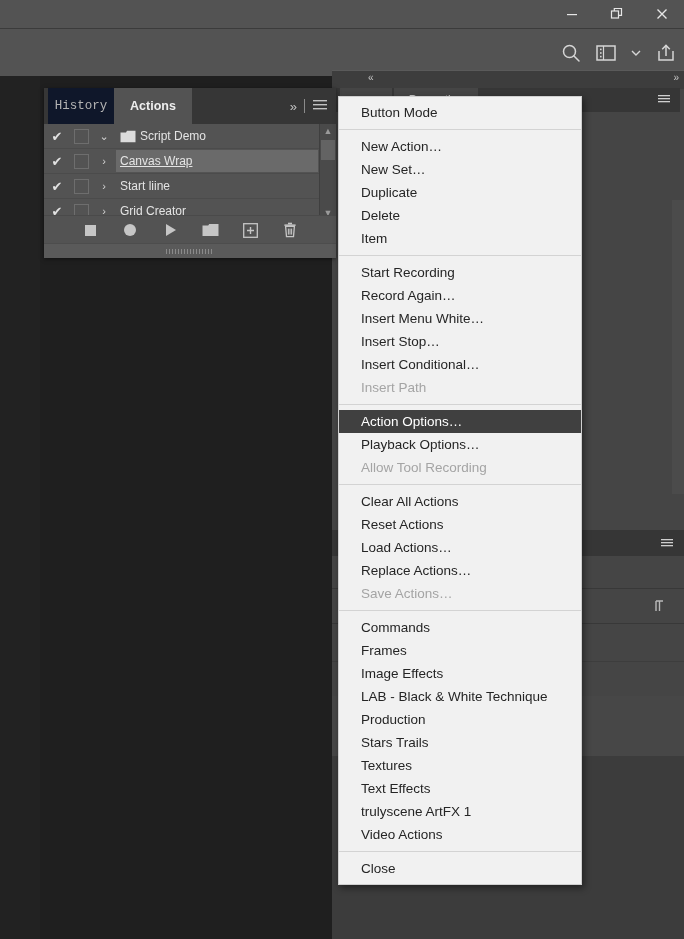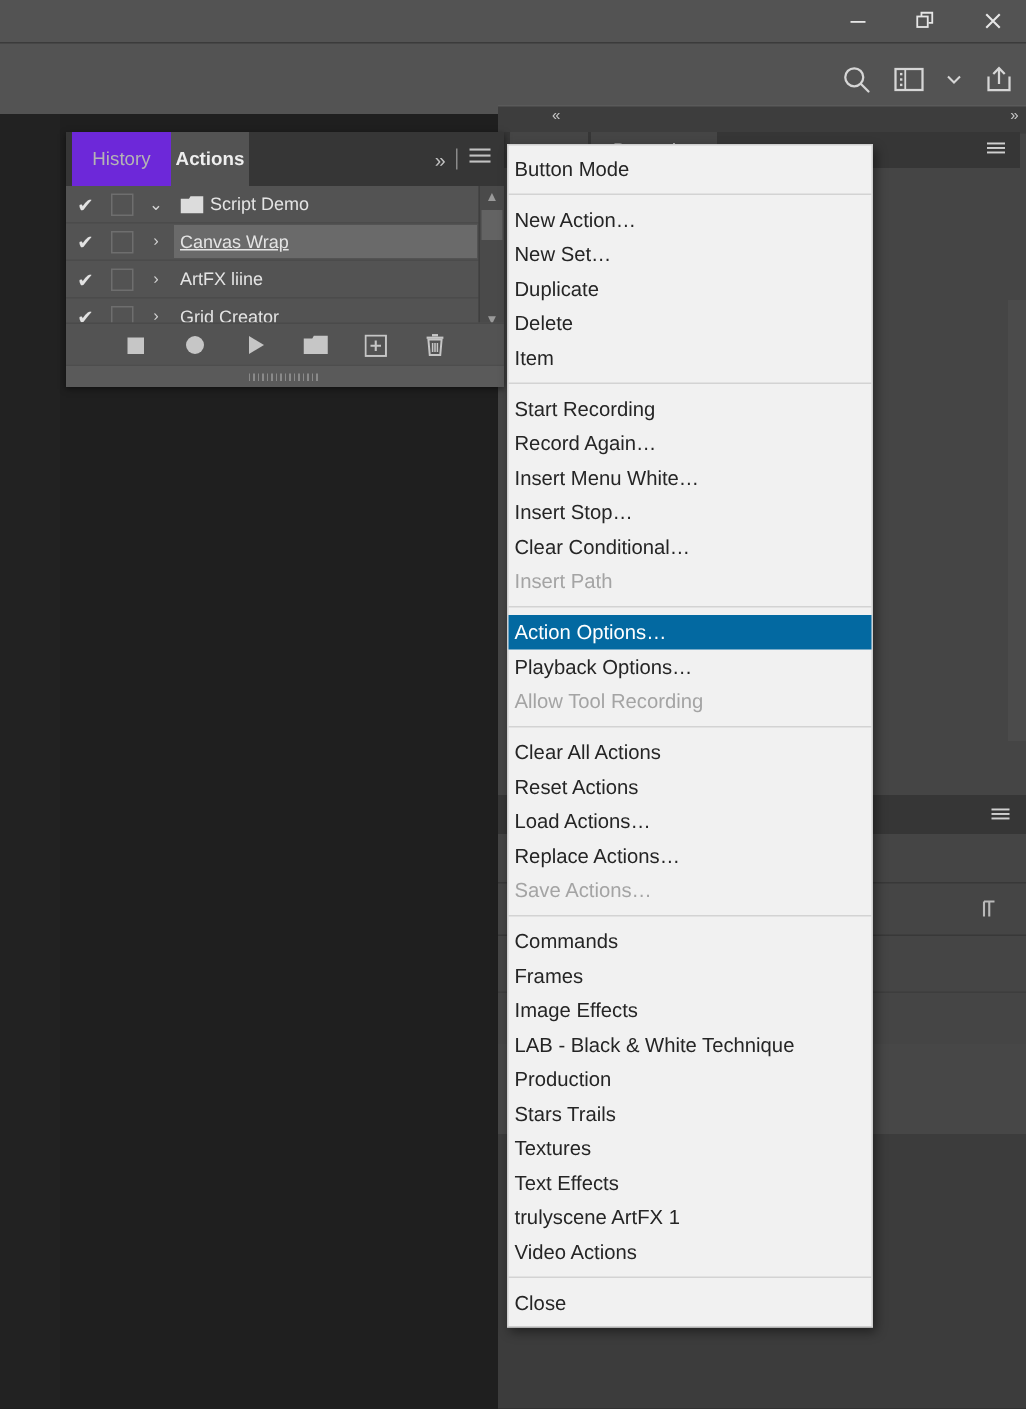--- a/index.html
+++ b/index.html
@@ -219,24 +219,25 @@
     position: absolute;
     top: 0; height: 36px;
     display: flex;
     align-items: center;
     justify-content: center;
     font-size: 12.5px;
   }
   #atab-history {
     left: 4px; width: 66px;
     color: #b4b4b4;
-    background: #6d28d9;
+    background: #0f172a;
+    font-family: Liberation Mono, monospace;
   }
   #atab-actions {
-    left: 70px; width: 52px;
+    left: 70px; width: 78px;
     color: #eeeeee;
     background: #535353;
     font-weight: bold;
   }
   #actions-tab-tools {
     position: absolute;
     right: 8px; top: 9px;
     display: flex;
     align-items: center;
     gap: 7px;
@@ -350,21 +351,21 @@
     width: 244px;
     background: #f1f1f1;
     border: 1px solid #cfcfcf;
     box-shadow: 2px 3px 7px rgba(0,0,0,0.45);
     padding: 4px 0 4px 0;
     box-sizing: border-box;
   }
   .mi {
     height: 23px;
     line-height: 23px;
-    padding-left: 4px;
+    padding-left: 22px;
     font-size: 13.5px;
     color: #252525;
     white-space: nowrap;
   }
   .mi.disabled { color: #a4a4a4; }
   .mi.highlight {
     background: #2f9bf0;
     color: #ffffff;
   }
   .msep {
@@ -537,21 +538,21 @@
         <span class="twisty">›</span>
         <span class="alabel">Canvas Wrap</span>
       </div>
 
       <div class="arow indent">
         <span class="chk">✔</span>
         <span class="box">
             <i></i>
           </span>
         <span class="twisty">›</span>
-        <span class="alabel">ArtFX liine</span>
+        <span class="alabel">Start liine</span>
       </div>
 
       <div class="arow indent">
         <span class="chk">✔</span>
         <span class="box">
             <i></i>
           </span>
         <span class="twisty">›</span>
         <span class="alabel">Grid Creator</span>
       </div>
@@ -611,24 +612,24 @@
       <div class="mi">New Action…</div>
       <div class="mi">New Set…</div>
       <div class="mi">Duplicate</div>
       <div class="mi">Delete</div>
       <div class="mi">Item</div>
       <div class="msep"></div>
       <div class="mi">Start Recording</div>
       <div class="mi">Record Again…</div>
       <div class="mi">Insert Menu White…</div>
       <div class="mi">Insert Stop…</div>
-      <div class="mi">Clear Conditional…</div>
+      <div class="mi">Insert Conditional…</div>
       <div class="mi disabled">Insert Path</div>
       <div class="msep"></div>
-      <div class="mi highlight" style="background: #0369a1;">Action Options…</div>
+      <div class="mi highlight" style="background: #404040;">Action Options…</div>
       <div class="mi">Playback Options…</div>
       <div class="mi disabled">Allow Tool Recording</div>
       <div class="msep"></div>
       <div class="mi">Clear All Actions</div>
       <div class="mi">Reset Actions</div>
       <div class="mi">Load Actions…</div>
       <div class="mi">Replace Actions…</div>
       <div class="mi disabled">Save Actions…</div>
       <div class="msep"></div>
       <div class="mi">Commands</div>

